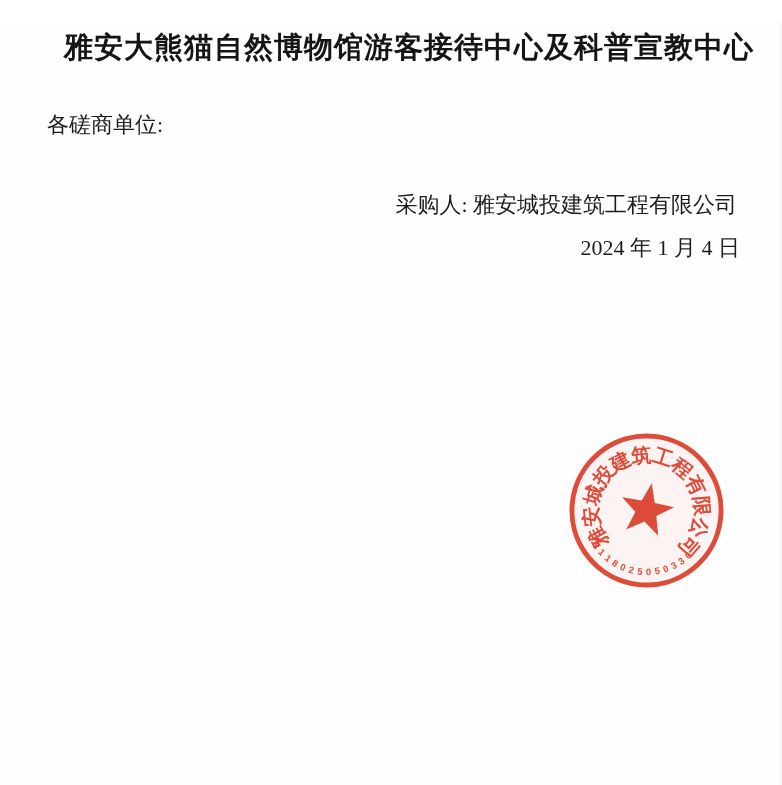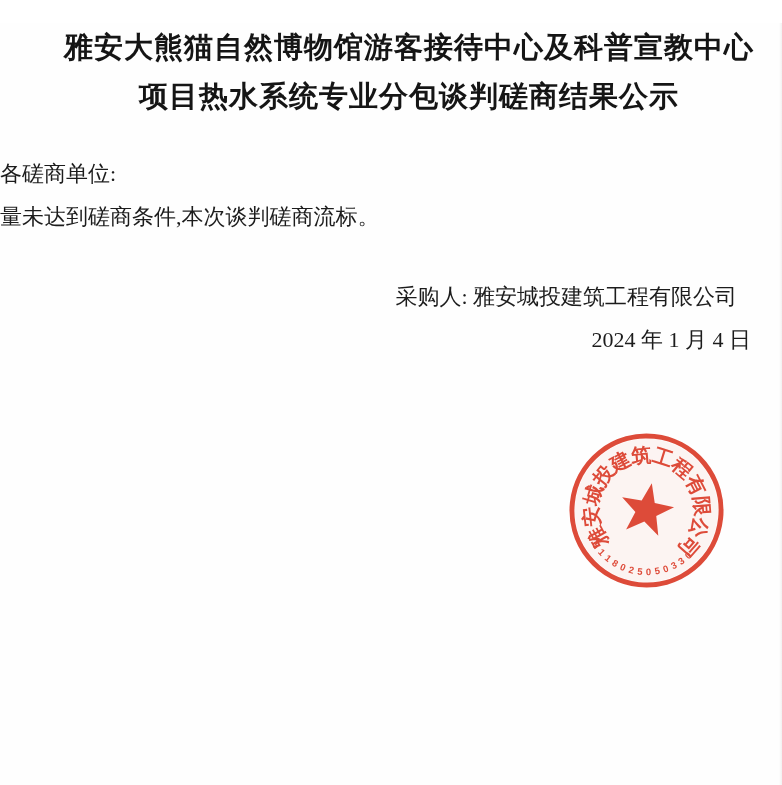--- a/index.html
+++ b/index.html
@@ -29,36 +29,37 @@
     font-family: "Liberation Sans", sans-serif;
     font-weight: 700;
     font-size: 29px;
     line-height: 49px;
     letter-spacing: 1px;
     color: #151515;
     padding-left: 36px;
   }
   .body-block {
     margin-top: 31px;
+    margin-left: 47px;
     width: 703px;
     font-size: 22px;
     line-height: 43px;
     color: #1c1c1c;
   }
   .jf { text-align: justify; text-align-last: justify; }
   .indent { text-indent: 44px; }
   .sig {
     margin-top: 37px;
     width: 782px;
     font-size: 22px;
     line-height: 43px;
     color: #1c1c1c;
   }
   .sig .purchaser { text-align: right; padding-right: 45px; }
-  .sig .date { text-align: right; padding-right: 31px; }
+  .sig .date { text-align: right; padding-right: 42px; }
   .seal {
     position: absolute;
     left: 567px; top: 408px;
     width: 159px; height: 159px;
     mix-blend-mode: multiply;
     opacity: 0.92;
     filter: blur(0.3px);
   }
   .seal text {
     font-family: "Liberation Sans", sans-serif;
@@ -67,26 +68,24 @@
   .seal .seal-char { font-size: 20px; font-weight: 700; }
   .seal .seal-digit { font-size: 9.5px; font-weight: 700; letter-spacing: 0.5px; }
 </style>
 </head>
 <body>
 
 <div class="page">
 
   <div class="title">
     <div>雅安大熊猫自然博物馆游客接待中心及科普宣教中心</div>
-    <div>项目热水系统专业分包谈判磋商结果公示</div>
   </div>
 
   <div class="body-block">
     <div>各磋商单位:</div>
-    <div>量未达到磋商条件,本次谈判磋商流标。</div>
   </div>
 
   <div class="sig">
     <div class="purchaser">采购人: 雅安城投建筑工程有限公司</div>
     <div class="date">2024 年 1 月 4 日</div>
   </div>
 
   <svg class="seal" viewBox="0 0 160 160" xmlns="http://www.w3.org/2000/svg">
     <g transform="rotate(6 80 80)">
       <circle cx="80" cy="80" r="72" fill="rgba(224,60,40,0.06)"></circle>

